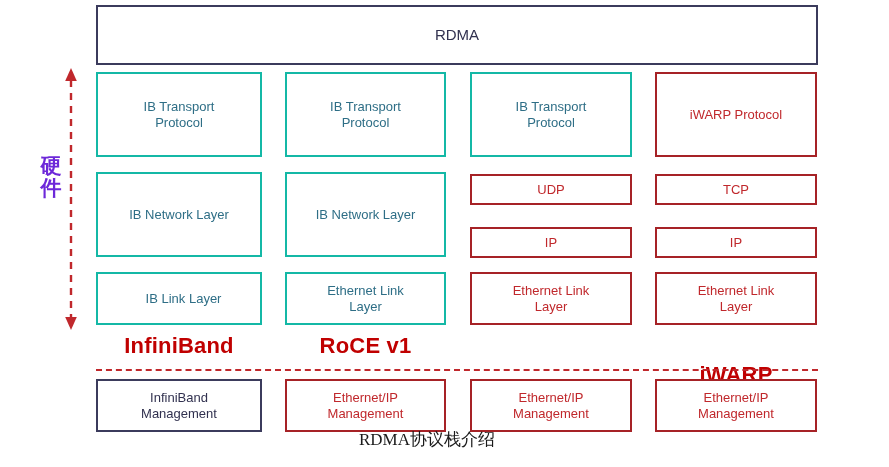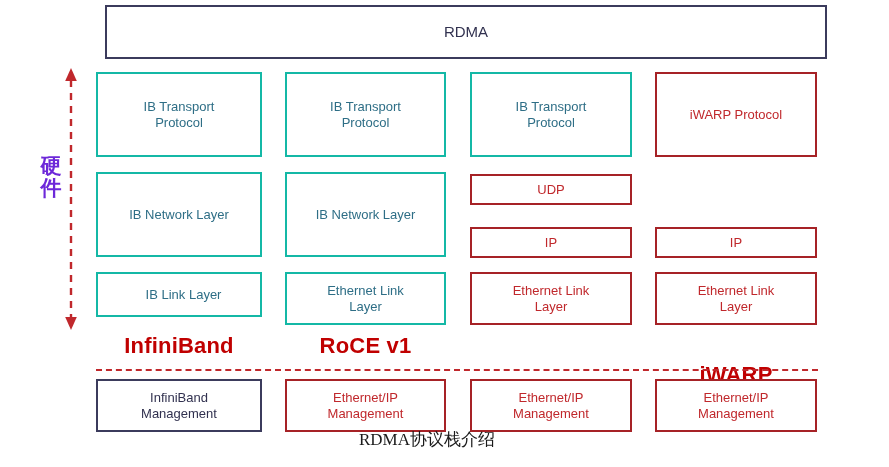--- a/index.html
+++ b/index.html
@@ -44,25 +44,24 @@
   .box.navy {
     border: 2px solid #3B3B5C;
     color: #31314F;
   }
 
   
   #rdma-bar {
     left: 96px;
     top: 5px;
     width: 722px;
-    height: 54px;
+    height: 60px;
     font-size: 15px;
     color: #31314F;
     border: 2px solid #3B3B5C;
-    margin-left: 9px;
   }
 
   
   #hw-label {
     position: absolute;
     left: 36px;
     top: 155px;
     width: 30px;
     font-size: 21px;
     font-weight: 700;
@@ -125,21 +124,21 @@
   <svg id="hw-arrow" viewBox="0 0 14 262">
     <line x1="7" y1="12" x2="7" y2="250" stroke="#C0282C" stroke-width="2.4" stroke-dasharray="7,6"></line>
     <polygon points="7,0 1.2,13 12.8,13" fill="#C0282C"></polygon>
     <polygon points="7,262 1.2,249 12.8,249" fill="#C0282C"></polygon>
   </svg>
   <div id="hw-label">硬件</div>
 
   <div class="box teal" style="left:96px;  top:72px;  width:166px; height:85px; font-size:13px;">IB Transport
 Protocol</div>
   <div class="box teal" style="left:96px;  top:172px; width:166px; height:85px; font-size:13px;">IB Network Layer</div>
-  <div class="box teal" style="left:96px;  top:272px; width:166px; height:45px; font-size:13px;padding-left:9px;">IB Link Layer</div>
+  <div class="box teal" style="left:96px;  top:272px; width:166px; height:53px; font-size:13px;padding-left:9px;">IB Link Layer</div>
   <div class="family" style="left:96px; width:166px;">InfiniBand</div>
   <div class="box navy" style="left:96px;  top:379px; width:166px; height:53px; font-size:13px;">InfiniBand
 Management</div>
 
   <div class="box teal" style="left:285px; top:72px;  width:161px; height:85px; font-size:13px;">IB Transport
 Protocol</div>
   <div class="box teal" style="left:285px; top:172px; width:161px; height:85px; font-size:13px;">IB Network Layer</div>
   <div class="box teal" style="left:285px; top:272px; width:161px; height:53px; font-size:13px;">Ethernet Link
 Layer</div>
   <div class="family" style="left:285px; width:161px;">RoCE v1</div>
@@ -150,20 +149,21 @@
 Protocol</div>
   <div class="box red" style="left:470px; top:174px; width:162px; height:31px; font-size:13px;">UDP</div>
   <div class="box red" style="left:470px; top:227px; width:162px; height:31px; font-size:13px;">IP</div>
   <div class="box red" style="left:470px; top:272px; width:162px; height:53px; font-size:13px;">Ethernet Link
 Layer</div>
   <div class="family" style="left:470px; width:162px;margin-top:46px;">RoCE v2</div>
   <div class="box red" style="left:470px; top:379px; width:162px; height:53px; font-size:13px;">Ethernet/IP
 Management</div>
 
   <div class="box red" style="left:655px; top:72px;  width:162px; height:85px; font-size:13px;">iWARP Protocol</div>
+  <div class="box red" style="left:655px; top:174px; width:162px; height:31px; font-size:13px;">TCP</div>
   <div class="box red" style="left:655px; top:227px; width:162px; height:31px; font-size:13px;">IP</div>
   <div class="box red" style="left:655px; top:272px; width:162px; height:53px; font-size:13px;">Ethernet Link
 Layer</div>
   <div class="family" style="left:655px; width:162px;margin-top:29px;">iWARP</div>
   <div class="box red" style="left:655px; top:379px; width:162px; height:53px; font-size:13px;">Ethernet/IP
 Management</div>
 
   <div id="divider"></div>
 
   <div id="caption">RDMA协议栈介绍</div>

